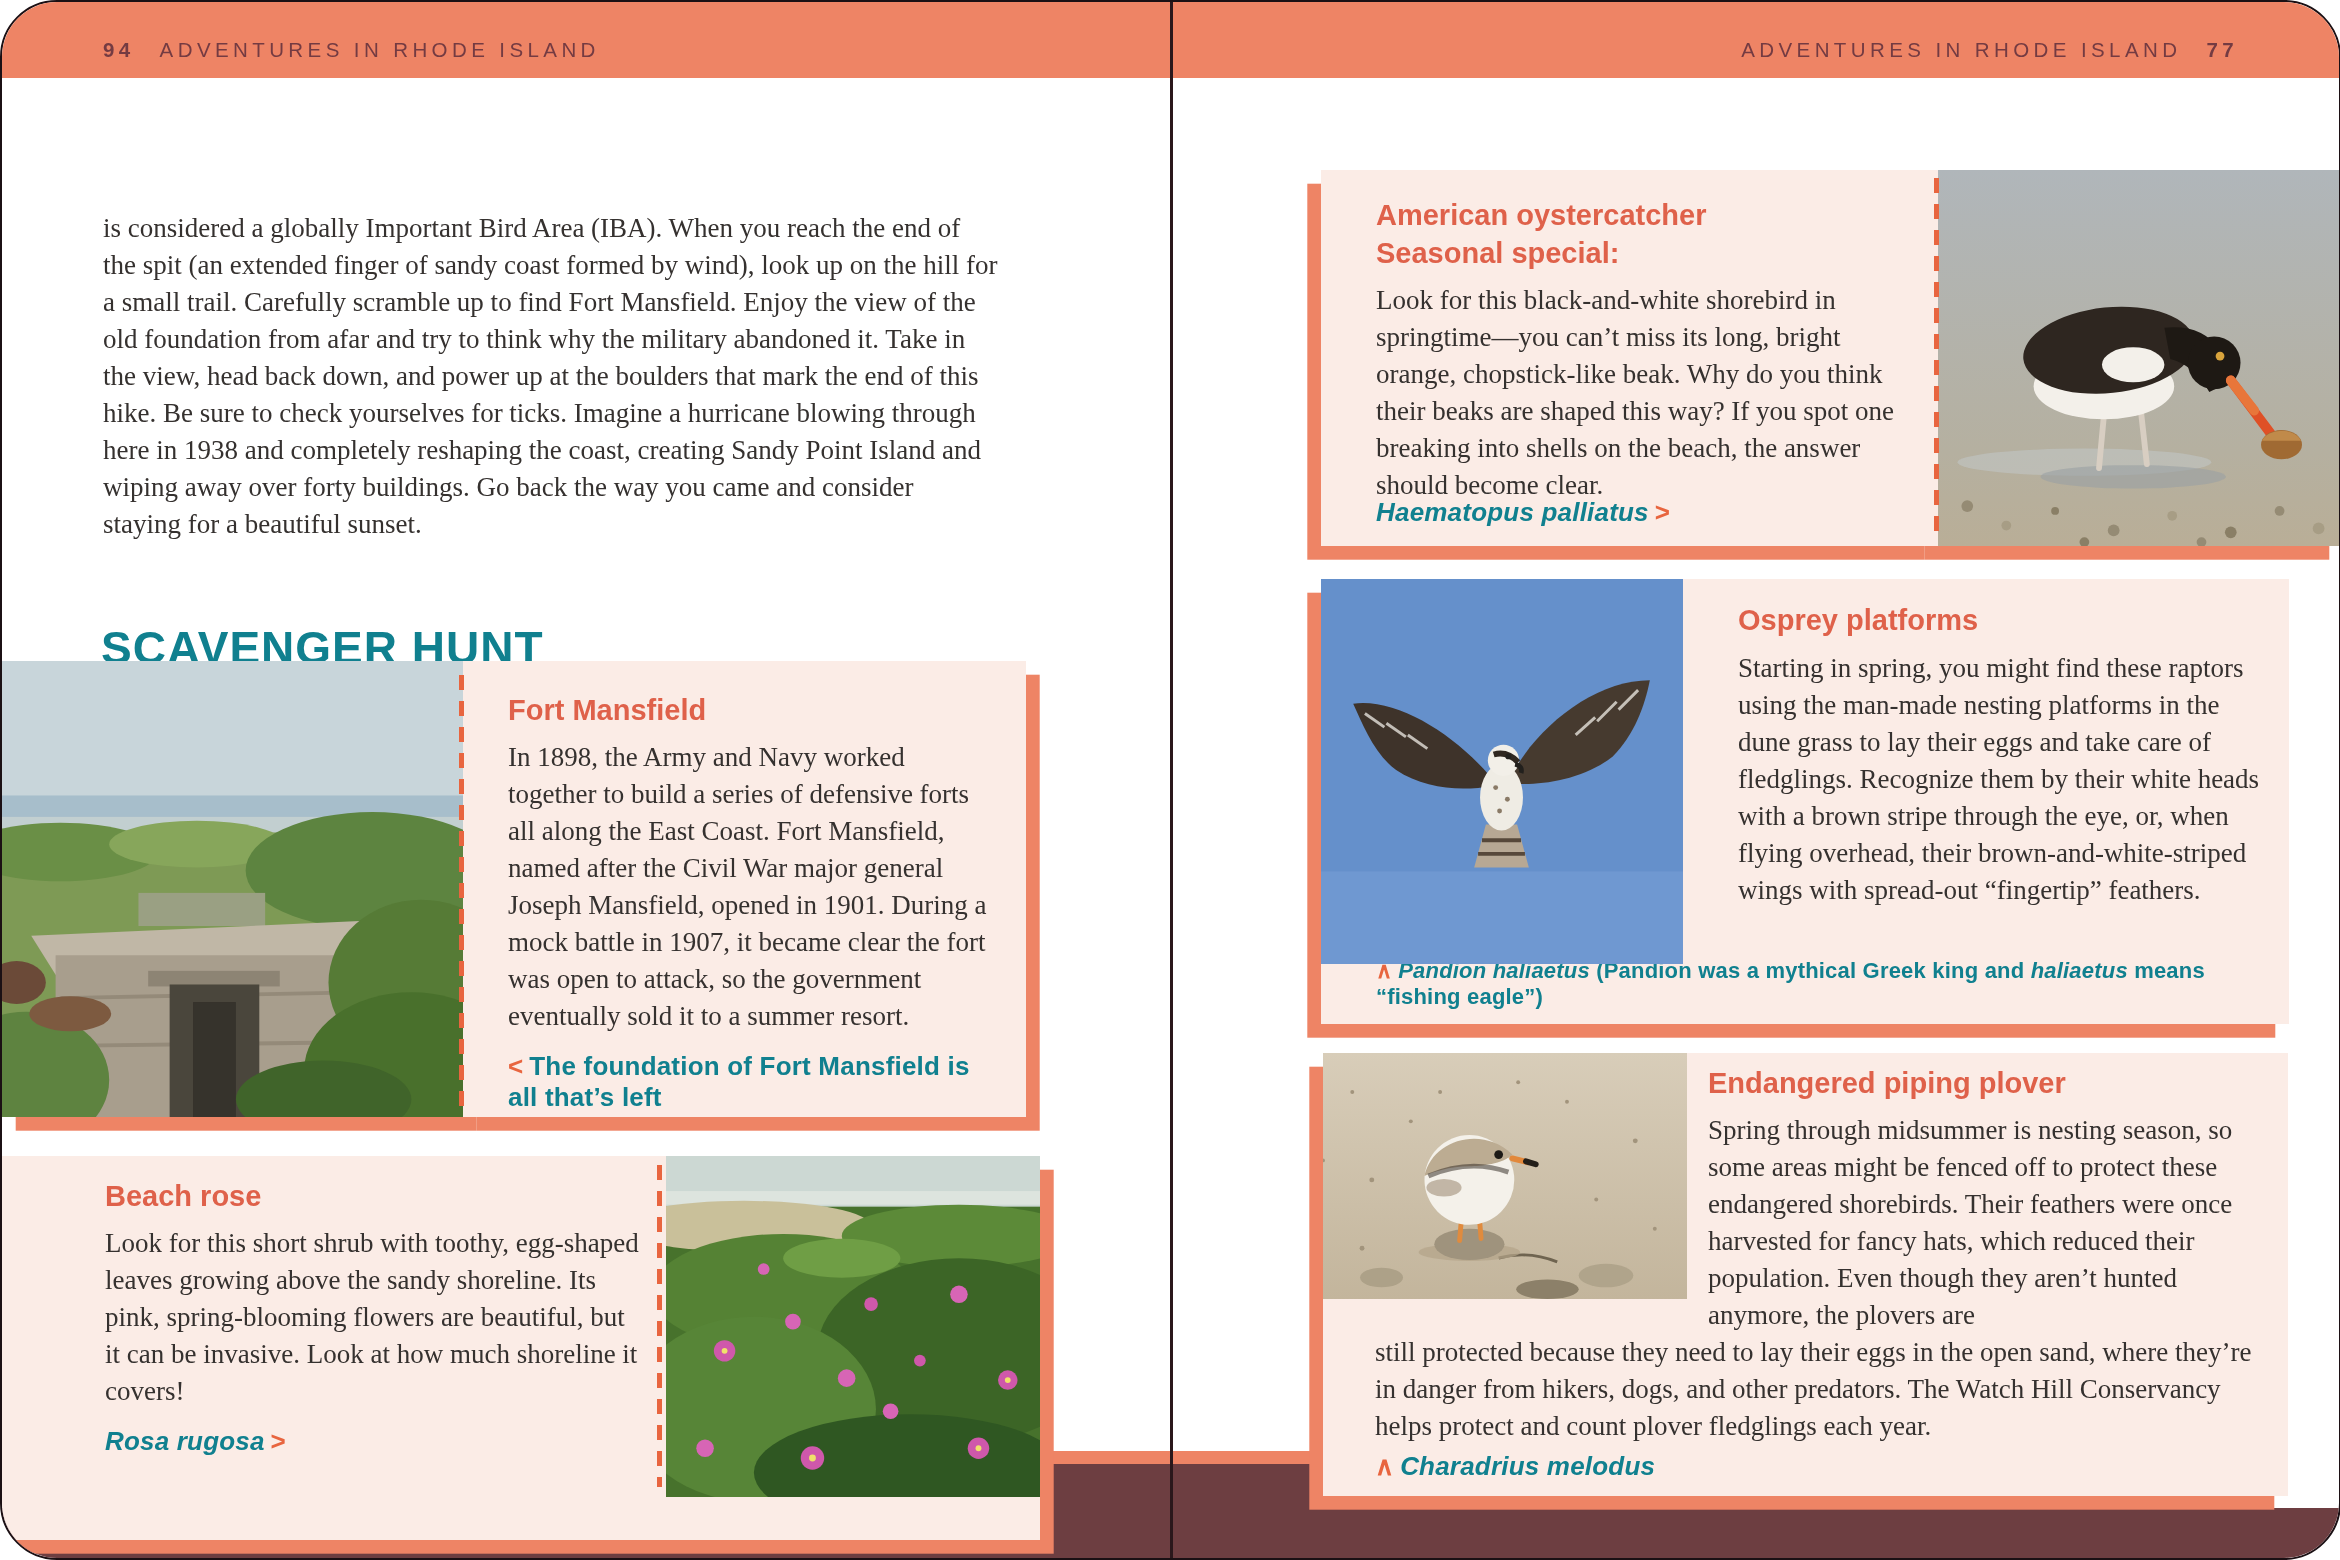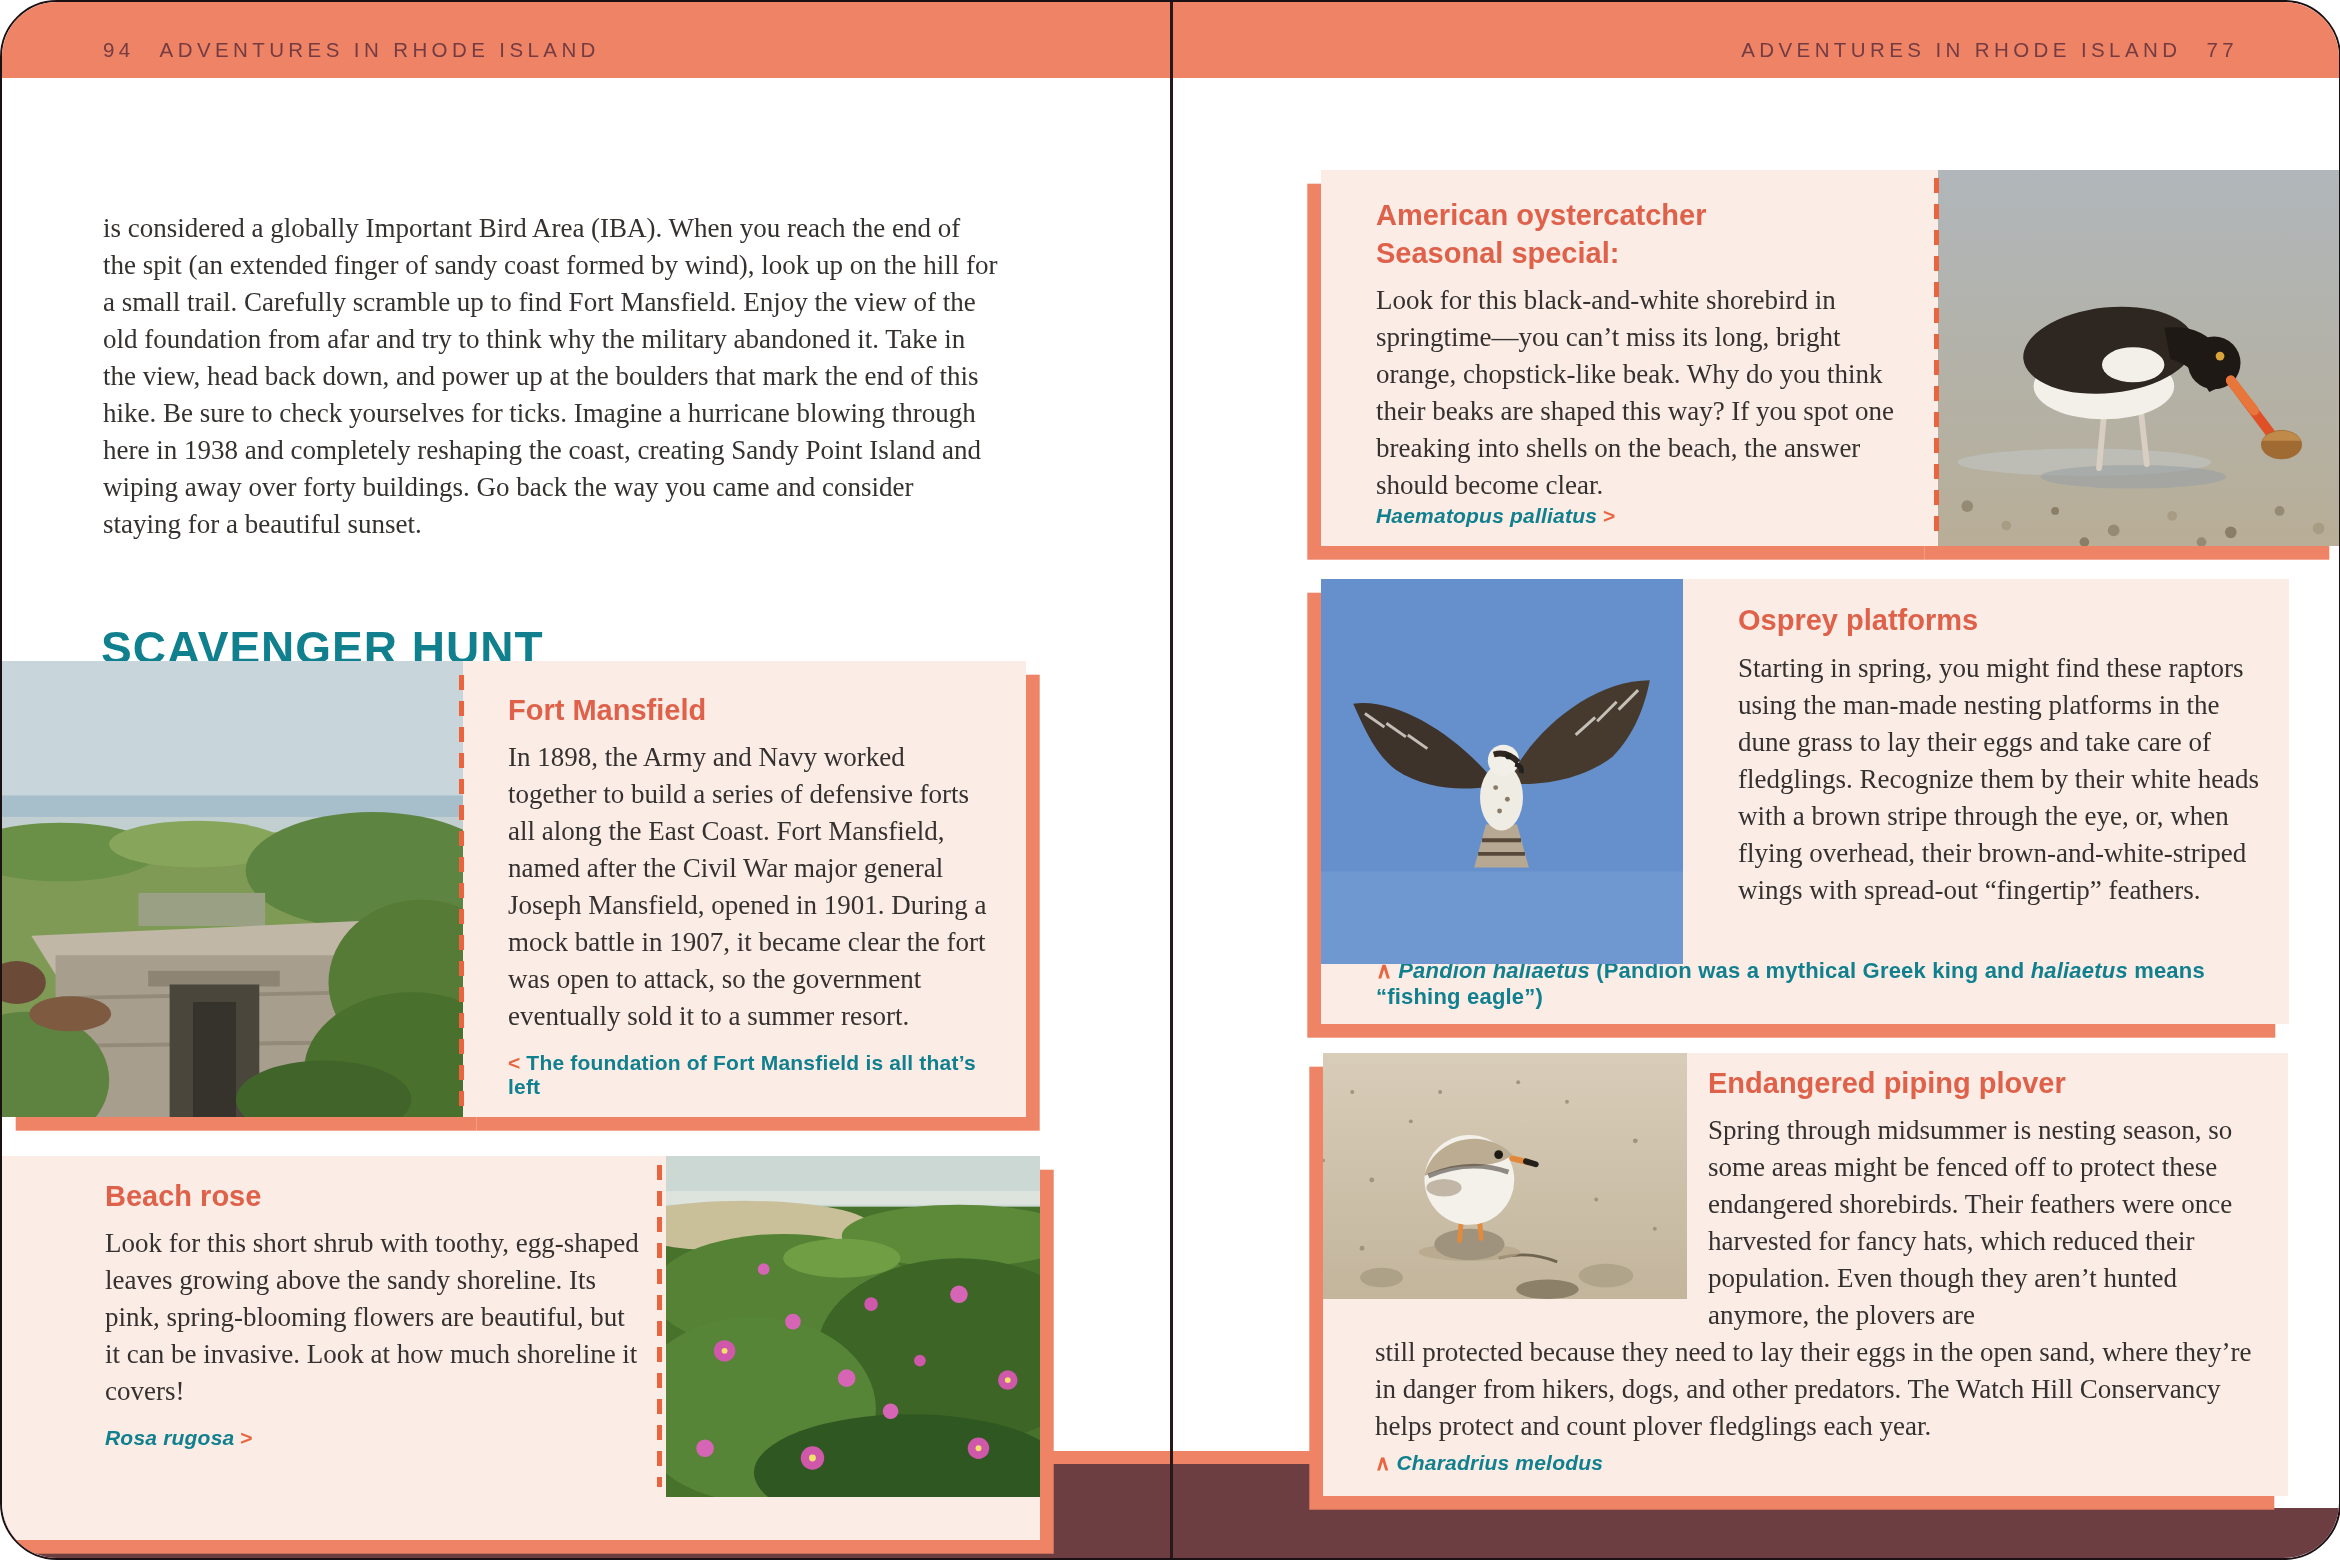--- a/index.html
+++ b/index.html
@@ -2,42 +2,42 @@
 <html><head>
 <meta charset="utf-8">
 <style>
   html,body{margin:0;padding:0;background:#ffffff;}
   .book{position:relative;width:2341px;height:1560px;background:#ffffff;
         border:2.9px solid #1b1014;border-radius:57px;overflow:hidden;box-sizing:border-box;
         font-family:"Liberation Sans",sans-serif;}
   
   .topbar{position:absolute;top:0;left:0;right:0;height:76px;background:#ee8465;}
   .topbar .htext{position:absolute;top:36px;font-size:20.5px;letter-spacing:4.4px;color:#743b42;}
-  .hnum{font-weight:normal;}
+  .hnum{font-weight:bold;}
   .htitle{font-weight:500;}
   .topbar .left{left:101px;}
   .topbar .right{right:101px;}
   .topbar .left .hnum{margin-right:25px;}
   .topbar .right .hnum{margin-left:25px;}
   
   .spine{position:absolute;left:1168px;top:0;bottom:0;width:2.9px;background:#2a171b;z-index:40;}
   
   .footer-base{position:absolute;left:0;right:0;top:1506px;bottom:0;background:#6d3e41;z-index:4;}
   .footer-step{position:absolute;left:1036px;width:273px;top:1449px;bottom:0;background:#6d3e41;
                border-top:13.7px solid #ee8465;z-index:4;box-sizing:border-box;}
   
   .serif{font-family:"Liberation Serif","DejaVu Serif",serif;color:#35312f;}
   .intro{position:absolute;left:101px;top:181px;width:895px;font-size:27px;line-height:37px;}
   .scavenger{position:absolute;left:99px;top:581px;font-size:46px;font-weight:800;
              letter-spacing:1px;color:#10808f;}
   .card{background:#fbece6;box-sizing:border-box;}
   .card-title{font-size:29px;font-weight:bold;color:#df614a;line-height:1.3;}
   .card-body{font-family:"Liberation Serif","DejaVu Serif",serif;color:#35312f;
              font-size:27px;line-height:37px;margin-top:9.8px;}
-  .caption{font-size:21px;font-weight:bold;color:#10808f;letter-spacing:0.2px;}
+  .caption{font-size:26px;font-weight:bold;color:#10808f;letter-spacing:0.2px;}
   .caption .arrow{color:#e8653f;font-weight:bold;margin:0 5.9px 0 0;}
   .caption .arrow-right{margin:0 0 0 5.9px;}
   .species{font-style:italic;}
   .dash-v{position:absolute;width:4.9px;z-index:9;
           background:repeating-linear-gradient(to bottom,#e8653f 0 14.6px,rgba(0,0,0,0) 14.6px 26px);}
   .photo{position:absolute;overflow:hidden;}
   .photo svg{display:block;width:100%;height:100%;}
   .shadow-r{box-shadow:13.7px 13.7px 0 #ee8465;}
   .shadow-l{box-shadow:-13.7px 13.7px 0 #ee8465;}
   

